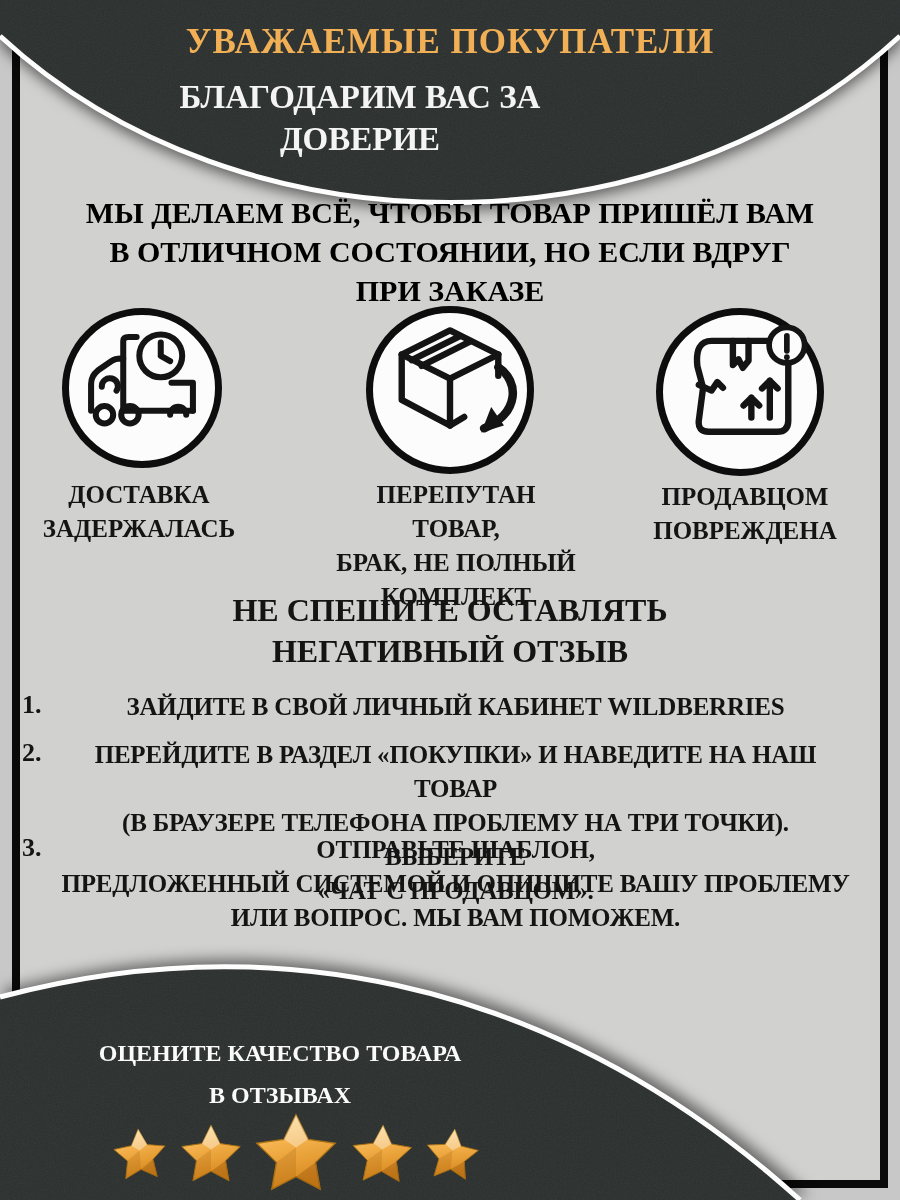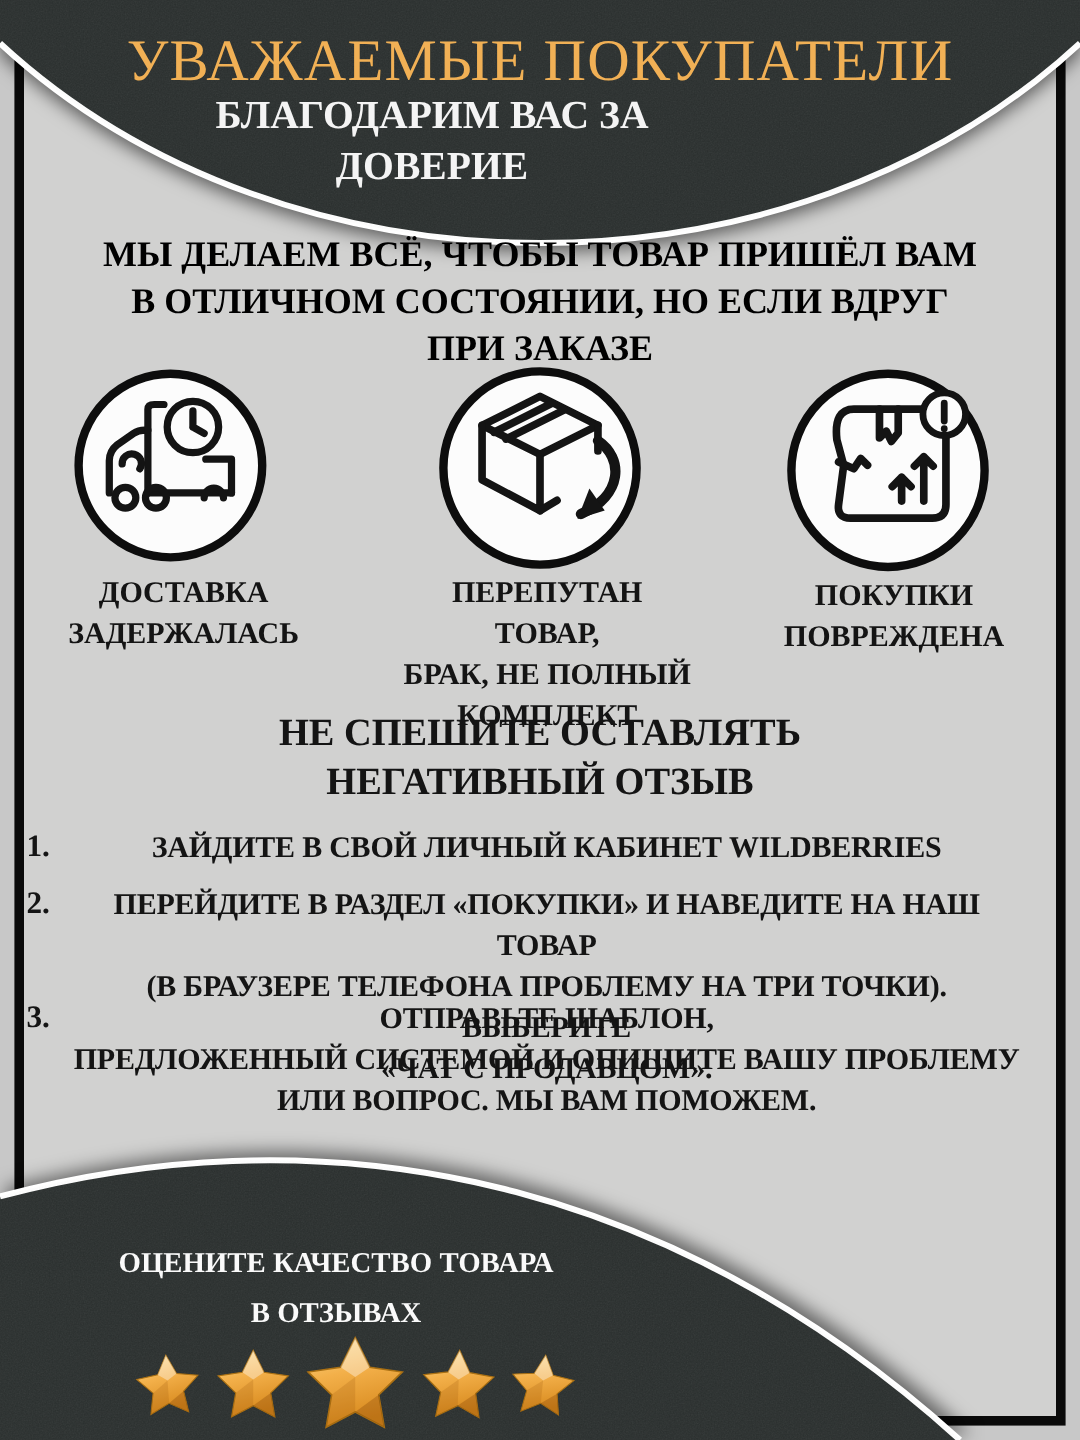--- a/index.html
+++ b/index.html
@@ -8,30 +8,30 @@
   
   .card{position:absolute;left:12px;top:0;width:876px;height:1188px;box-sizing:border-box;
         border:8px solid #0a0a0a;background:#d1d1d0;z-index:1;}
   
   .shapes{position:absolute;left:0;top:0;z-index:2;pointer-events:none;}
   
   .content{position:absolute;inset:0;z-index:3;}
   .ml{white-space:pre-line;text-align:center;}
   .abs{position:absolute;}
   .ctr{text-align:center;}
-  .header-title{left:0;top:22px;width:900px;font-size:49px;font-weight:400;letter-spacing:1px;color:#f1b055;}
+  .header-title{left:0;top:22px;width:900px;font-size:35px;font-weight:700;letter-spacing:1px;color:#f1b055;}
   .header-sub{left:0;top:76px;width:720px;font-size:33px;line-height:42px;font-weight:700;color:#f4f4f4;}
   .intro{left:0;top:193px;width:900px;font-size:30px;line-height:39px;font-weight:700;color:#000000;}
   .circle{position:absolute;box-sizing:border-box;border-radius:50%;border:7px solid #0d0d0d;background:#fcfcfc;}
   .c1{left:62px;top:308px;width:160px;height:160px;}
   .c2{left:366px;top:306px;width:168px;height:168px;}
   .c3{left:656px;top:308px;width:168px;height:168px;}
   .circle svg{position:absolute;inset:6px;width:calc(100% - 12px);height:calc(100% - 12px);}
   .issue-label{position:absolute;font-size:25px;line-height:34px;font-weight:700;color:#141414;text-align:center;}
-  .l1{left:33px;top:478px;width:240px;}
+  .l1{left:19px;top:478px;width:240px;}
   .l2{left:330px;top:478px;width:252px;}
   .l3{left:615px;top:480px;width:260px;}
   .warning{left:0;top:590px;width:900px;font-size:32px;line-height:41px;font-weight:700;color:#141414;}
   .step{position:absolute;left:22px;width:830px;font-weight:700;color:#141414;}
   .step-num{position:absolute;left:0;top:0;font-size:26px;}
   .step-text{margin-left:37px;font-size:25px;line-height:34px;letter-spacing:-0.2px;}
   .s1{top:690px;} .s2{top:738px;} .s3{top:833px;}
   .footer-title{left:0;top:1032px;width:560px;font-size:24px;line-height:42px;font-weight:700;color:#fafafa;}
   .stars{position:absolute;left:112px;top:1110px;width:368px;height:92px;display:flex;
          align-items:center;justify-content:space-between;}
@@ -140,21 +140,21 @@
         </g>
         <circle cx="83" cy="25.5" r="2" fill="#141414"></circle>
       </svg>
     </div>
 
     <div class="issue-label l1 ml">ДОСТАВКА
 ЗАДЕРЖАЛАСЬ</div>
     <div class="issue-label l2 ml">ПЕРЕПУТАН ТОВАР,
 БРАК, НЕ ПОЛНЫЙ
 КОМПЛЕКТ</div>
-    <div class="issue-label l3 ml">ПОКУПКИ
+    <div class="issue-label l3 ml">ПРОДАВЦОМ
 ПОВРЕЖДЕНА</div>
 
     <div class="abs ctr warning ml">НЕ СПЕШИТЕ ОСТАВЛЯТЬ
 НЕГАТИВНЫЙ ОТЗЫВ</div>
 
     <div class="step s1">
       <span class="step-num">1.</span>
       <div class="step-text ml">ЗАЙДИТЕ В СВОЙ ЛИЧНЫЙ КАБИНЕТ  WILDBERRIES</div>
     </div>
     <div class="step s2">

